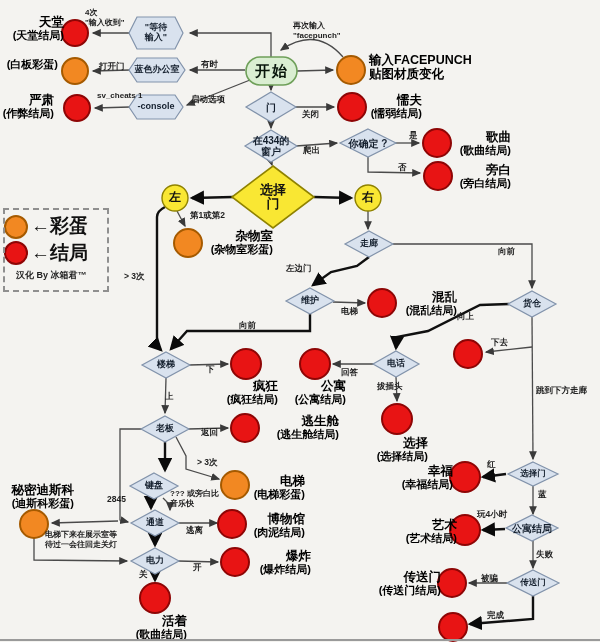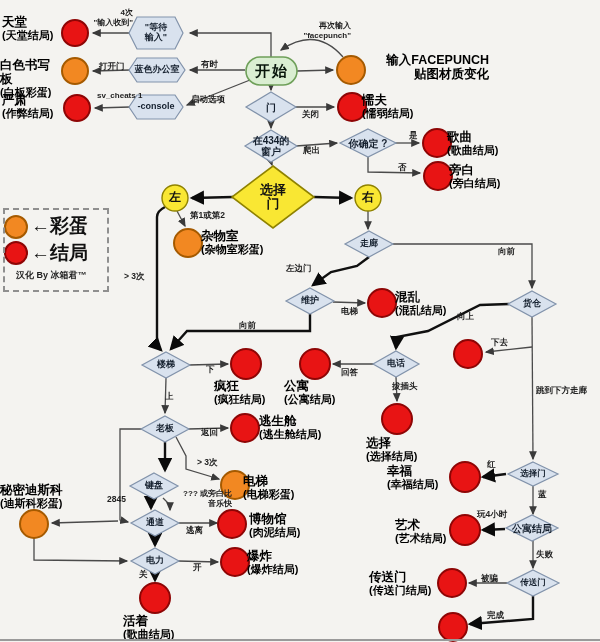--- a/index.html
+++ b/index.html
@@ -14,25 +14,25 @@
   .cyel{stroke:#8f8200;stroke-width:1.4}
   .ydia{stroke:#8f8200;stroke-width:1.6}
   .startn{stroke:#6fa05a;stroke-width:1.6}
   .nl{position:absolute;transform:translate(-50%,-50%);font-weight:bold;font-size:9px;
     color:#15202e;text-align:center;white-space:pre-line;line-height:1.1}
   .nl.f8{font-size:10px}.nl.f85{font-size:8.5px}.nl.f10{font-size:10px}
   .nl.f12{font-size:12px;color:#111}.nl.f13{font-size:13px;color:#111}
   .nl.big{font-size:15px;color:#07140a;letter-spacing:2px}
   .el{position:absolute;font-weight:bold;font-size:8.5px;color:#222;
     white-space:pre-line;line-height:1.25}
-  .el.c{text-align:right}.el.f8{font-size:8px}
-  .en{position:absolute;text-align:left;line-height:1.12;color:#000}
+  .el.c{text-align:left}.el.f8{font-size:8px}
+  .en{position:absolute;text-align:right;line-height:1.12;color:#000}
   .en .n{display:block;font-weight:bold;font-size:12.5px}
   .en .s{display:block;font-weight:bold;font-size:11px}
-  .en.la{text-align:right}
+  .en.la{text-align:left}
   .legendbox{position:absolute;left:3px;top:208px;width:102px;height:80px;
     border:2px dashed #8f8f8f}
   .lg{position:absolute;font-weight:bold;font-size:19px;color:#111;line-height:1}
   .credit{position:absolute;font-weight:bold;font-size:9px;color:#222}
   .bottomline{position:absolute;left:0;top:639px;width:600px;height:2px;background:#9a9a9a}
 </style>
 </head>
 <body>
 
 <div class="canvas">
@@ -184,21 +184,20 @@
 <div class="nl" style="left:155px;top:561px">电力</div>
 <div class="nl f85" style="left:533px;top:474px">选择门</div>
 <div class="nl f8" style="left:532px;top:528px">公寓结局</div>
 <div class="nl f85" style="left:533px;top:583px">传送门</div>
 
 <div class="en" style="left:2px;top:15px;width:62px">
       <span class="n">天堂</span>
       <span class="s">(天堂结局)</span>
     </div>
 <div class="en" style="left:0px;top:58px;width:58px">
-      <span class="n">白色书写板</span>
       <span class="s">(白板彩蛋)</span>
     </div>
 <div class="en" style="left:2px;top:93px;width:52px">
       <span class="n">严肃</span>
       <span class="s">(作弊结局)</span>
     </div>
 <div class="en la" style="left:369px;top:53px;width:120px">
       <span class="n">输入FACEPUNCH</span>
       <span class="n">贴图材质变化</span>
     </div>
@@ -288,27 +287,29 @@
 <div class="el" style="left:286px;top:263px">左边门</div>
 <div class="el" style="left:498px;top:246px">向前</div>
 <div class="el" style="left:239px;top:320px">向前</div>
 <div class="el" style="left:341px;top:306px">电梯</div>
 <div class="el" style="left:457px;top:311px">向上</div>
 <div class="el" style="left:491px;top:337px">下去</div>
 <div class="el" style="left:536px;top:385px">跳到下方走廊</div>
 <div class="el" style="left:206px;top:364px">下</div>
 <div class="el" style="left:165px;top:391px">上</div>
 <div class="el" style="left:341px;top:367px">回答</div>
-<div class="el" style="left:392px;top:381px">拔插头</div>
+<div class="el" style="left:377px;top:381px">拔插头</div>
 <div class="el" style="left:201px;top:427px">返回</div>
 <div class="el" style="left:197px;top:457px">&gt; 3次</div>
 <div class="el" style="left:107px;top:494px">2845</div>
 <div class="el c f8" style="left:170px;top:489px;width:62px">??? 或旁白比
 音乐快</div>
 <div class="el" style="left:186px;top:525px">逃离</div>
+<div class="el c f8" style="left:45px;top:530px;width:88px">电梯下来在展示室等
+待过一会往回走关灯</div>
 <div class="el" style="left:193px;top:562px">开</div>
 <div class="el" style="left:139px;top:569px">关</div>
 <div class="el" style="left:487px;top:459px">红</div>
 <div class="el" style="left:538px;top:489px">蓝</div>
 <div class="el" style="left:477px;top:509px">玩4小时</div>
 <div class="el" style="left:536px;top:549px">失败</div>
 <div class="el" style="left:481px;top:573px">被骗</div>
 <div class="el" style="left:487px;top:610px">完成</div>
 
 <div class="legendbox"></div>

